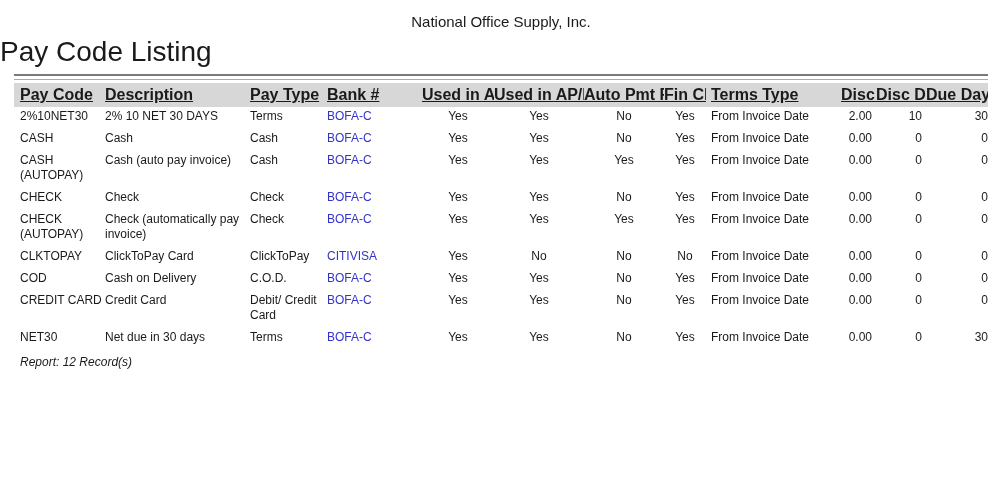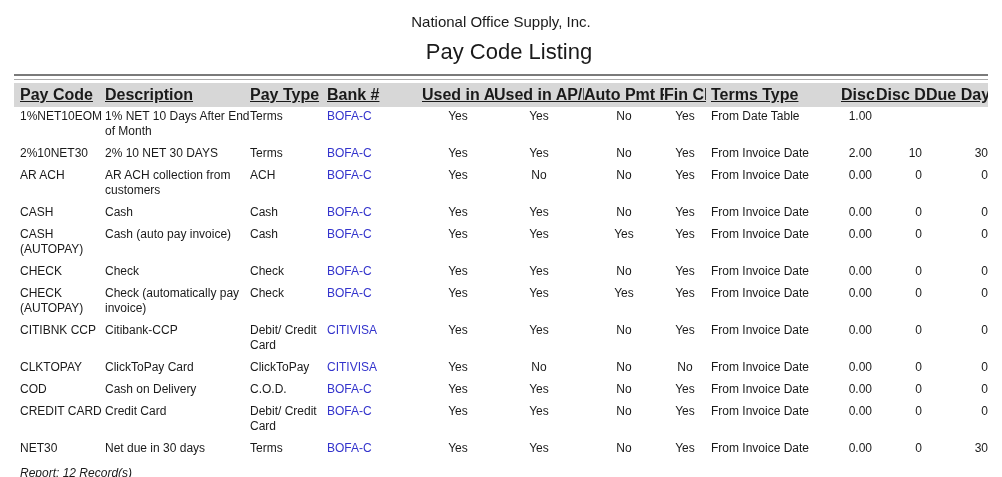--- a/index.html
+++ b/index.html
@@ -15,22 +15,22 @@
     width:1002px;height:477px;overflow:hidden;
     background:#ffffff;color:var(--text);
     font-family:"Liberation Sans",sans-serif;
   }
   .page{width:1002px;height:477px;position:relative;}
   .company{
     text-align:center;font-size:15px;line-height:18px;
     padding-top:13px;
   }
   .title{
-    text-align:center;font-size:22px;line-height:30px;
-    font-weight:normal;margin:6px 0 0 16px;
+    text-align:left;font-size:28px;line-height:30px;
+    font-weight:normal;margin:6px 0 0 0;
   }
   .rule{
     margin:7px 14px 3px 14px;
     height:6px;
     border-top:2px solid var(--rule-dark);
     border-bottom:1px solid var(--rule-light);
   }
   table{
     margin:0 14px;width:974px;
     border-collapse:collapse;table-layout:fixed;
@@ -97,62 +97,34 @@
           <th class="a-center c6">Auto Pmt Req</th>
           <th class="a-center c7">Fin Chg</th>
           <th class="a-left c8">Terms Type</th>
           <th class="a-right c9">Disc %</th>
           <th class="a-right c10">Disc Day</th>
           <th class="a-right c11">Due Day</th>
         </tr>
     </thead>
     <tbody>
         <tr>
-          <td class="a-left c0">1%NET10EOM</td>
-          <td class="a-left c1">1% NET 10 Days After End of Month</td>
-          <td class="a-left c2">Terms</td>
-          <td class="a-left c3"><span class="bank-link">BOFA-C</span></td>
-          <td class="a-center c4">Yes</td>
-          <td class="a-center c5">Yes</td>
-          <td class="a-center c6">No</td>
-          <td class="a-center c7">Yes</td>
-          <td class="a-left c8">From Date Table</td>
-          <td class="a-right c9">1.00</td>
-          <td class="a-right c10"></td>
-          <td class="a-right c11"></td>
-        </tr>
-        <tr>
           <td class="a-left c0">2%10NET30</td>
           <td class="a-left c1">2% 10 NET 30 DAYS</td>
           <td class="a-left c2">Terms</td>
           <td class="a-left c3"><span class="bank-link">BOFA-C</span></td>
           <td class="a-center c4">Yes</td>
           <td class="a-center c5">Yes</td>
           <td class="a-center c6">No</td>
           <td class="a-center c7">Yes</td>
           <td class="a-left c8">From Invoice Date</td>
           <td class="a-right c9">2.00</td>
           <td class="a-right c10">10</td>
           <td class="a-right c11">30</td>
         </tr>
         <tr>
-          <td class="a-left c0">AR ACH</td>
-          <td class="a-left c1">AR ACH collection from customers</td>
-          <td class="a-left c2">ACH</td>
-          <td class="a-left c3"><span class="bank-link">BOFA-C</span></td>
-          <td class="a-center c4">Yes</td>
-          <td class="a-center c5">No</td>
-          <td class="a-center c6">No</td>
-          <td class="a-center c7">Yes</td>
-          <td class="a-left c8">From Invoice Date</td>
-          <td class="a-right c9">0.00</td>
-          <td class="a-right c10">0</td>
-          <td class="a-right c11">0</td>
-        </tr>
-        <tr>
           <td class="a-left c0">CASH</td>
           <td class="a-left c1">Cash</td>
           <td class="a-left c2">Cash</td>
           <td class="a-left c3"><span class="bank-link">BOFA-C</span></td>
           <td class="a-center c4">Yes</td>
           <td class="a-center c5">Yes</td>
           <td class="a-center c6">No</td>
           <td class="a-center c7">Yes</td>
           <td class="a-left c8">From Invoice Date</td>
           <td class="a-right c9">0.00</td>
@@ -188,34 +160,20 @@
           <td class="a-right c11">0</td>
         </tr>
         <tr>
           <td class="a-left c0">CHECK (AUTOPAY)</td>
           <td class="a-left c1">Check (automatically pay invoice)</td>
           <td class="a-left c2">Check</td>
           <td class="a-left c3"><span class="bank-link">BOFA-C</span></td>
           <td class="a-center c4">Yes</td>
           <td class="a-center c5">Yes</td>
           <td class="a-center c6">Yes</td>
-          <td class="a-center c7">Yes</td>
-          <td class="a-left c8">From Invoice Date</td>
-          <td class="a-right c9">0.00</td>
-          <td class="a-right c10">0</td>
-          <td class="a-right c11">0</td>
-        </tr>
-        <tr>
-          <td class="a-left c0">CITIBNK CCP</td>
-          <td class="a-left c1">Citibank-CCP</td>
-          <td class="a-left c2">Debit/ Credit Card</td>
-          <td class="a-left c3"><span class="bank-link">CITIVISA</span></td>
-          <td class="a-center c4">Yes</td>
-          <td class="a-center c5">Yes</td>
-          <td class="a-center c6">No</td>
           <td class="a-center c7">Yes</td>
           <td class="a-left c8">From Invoice Date</td>
           <td class="a-right c9">0.00</td>
           <td class="a-right c10">0</td>
           <td class="a-right c11">0</td>
         </tr>
         <tr>
           <td class="a-left c0">CLKTOPAY</td>
           <td class="a-left c1">ClickToPay Card</td>
           <td class="a-left c2">ClickToPay</td>

